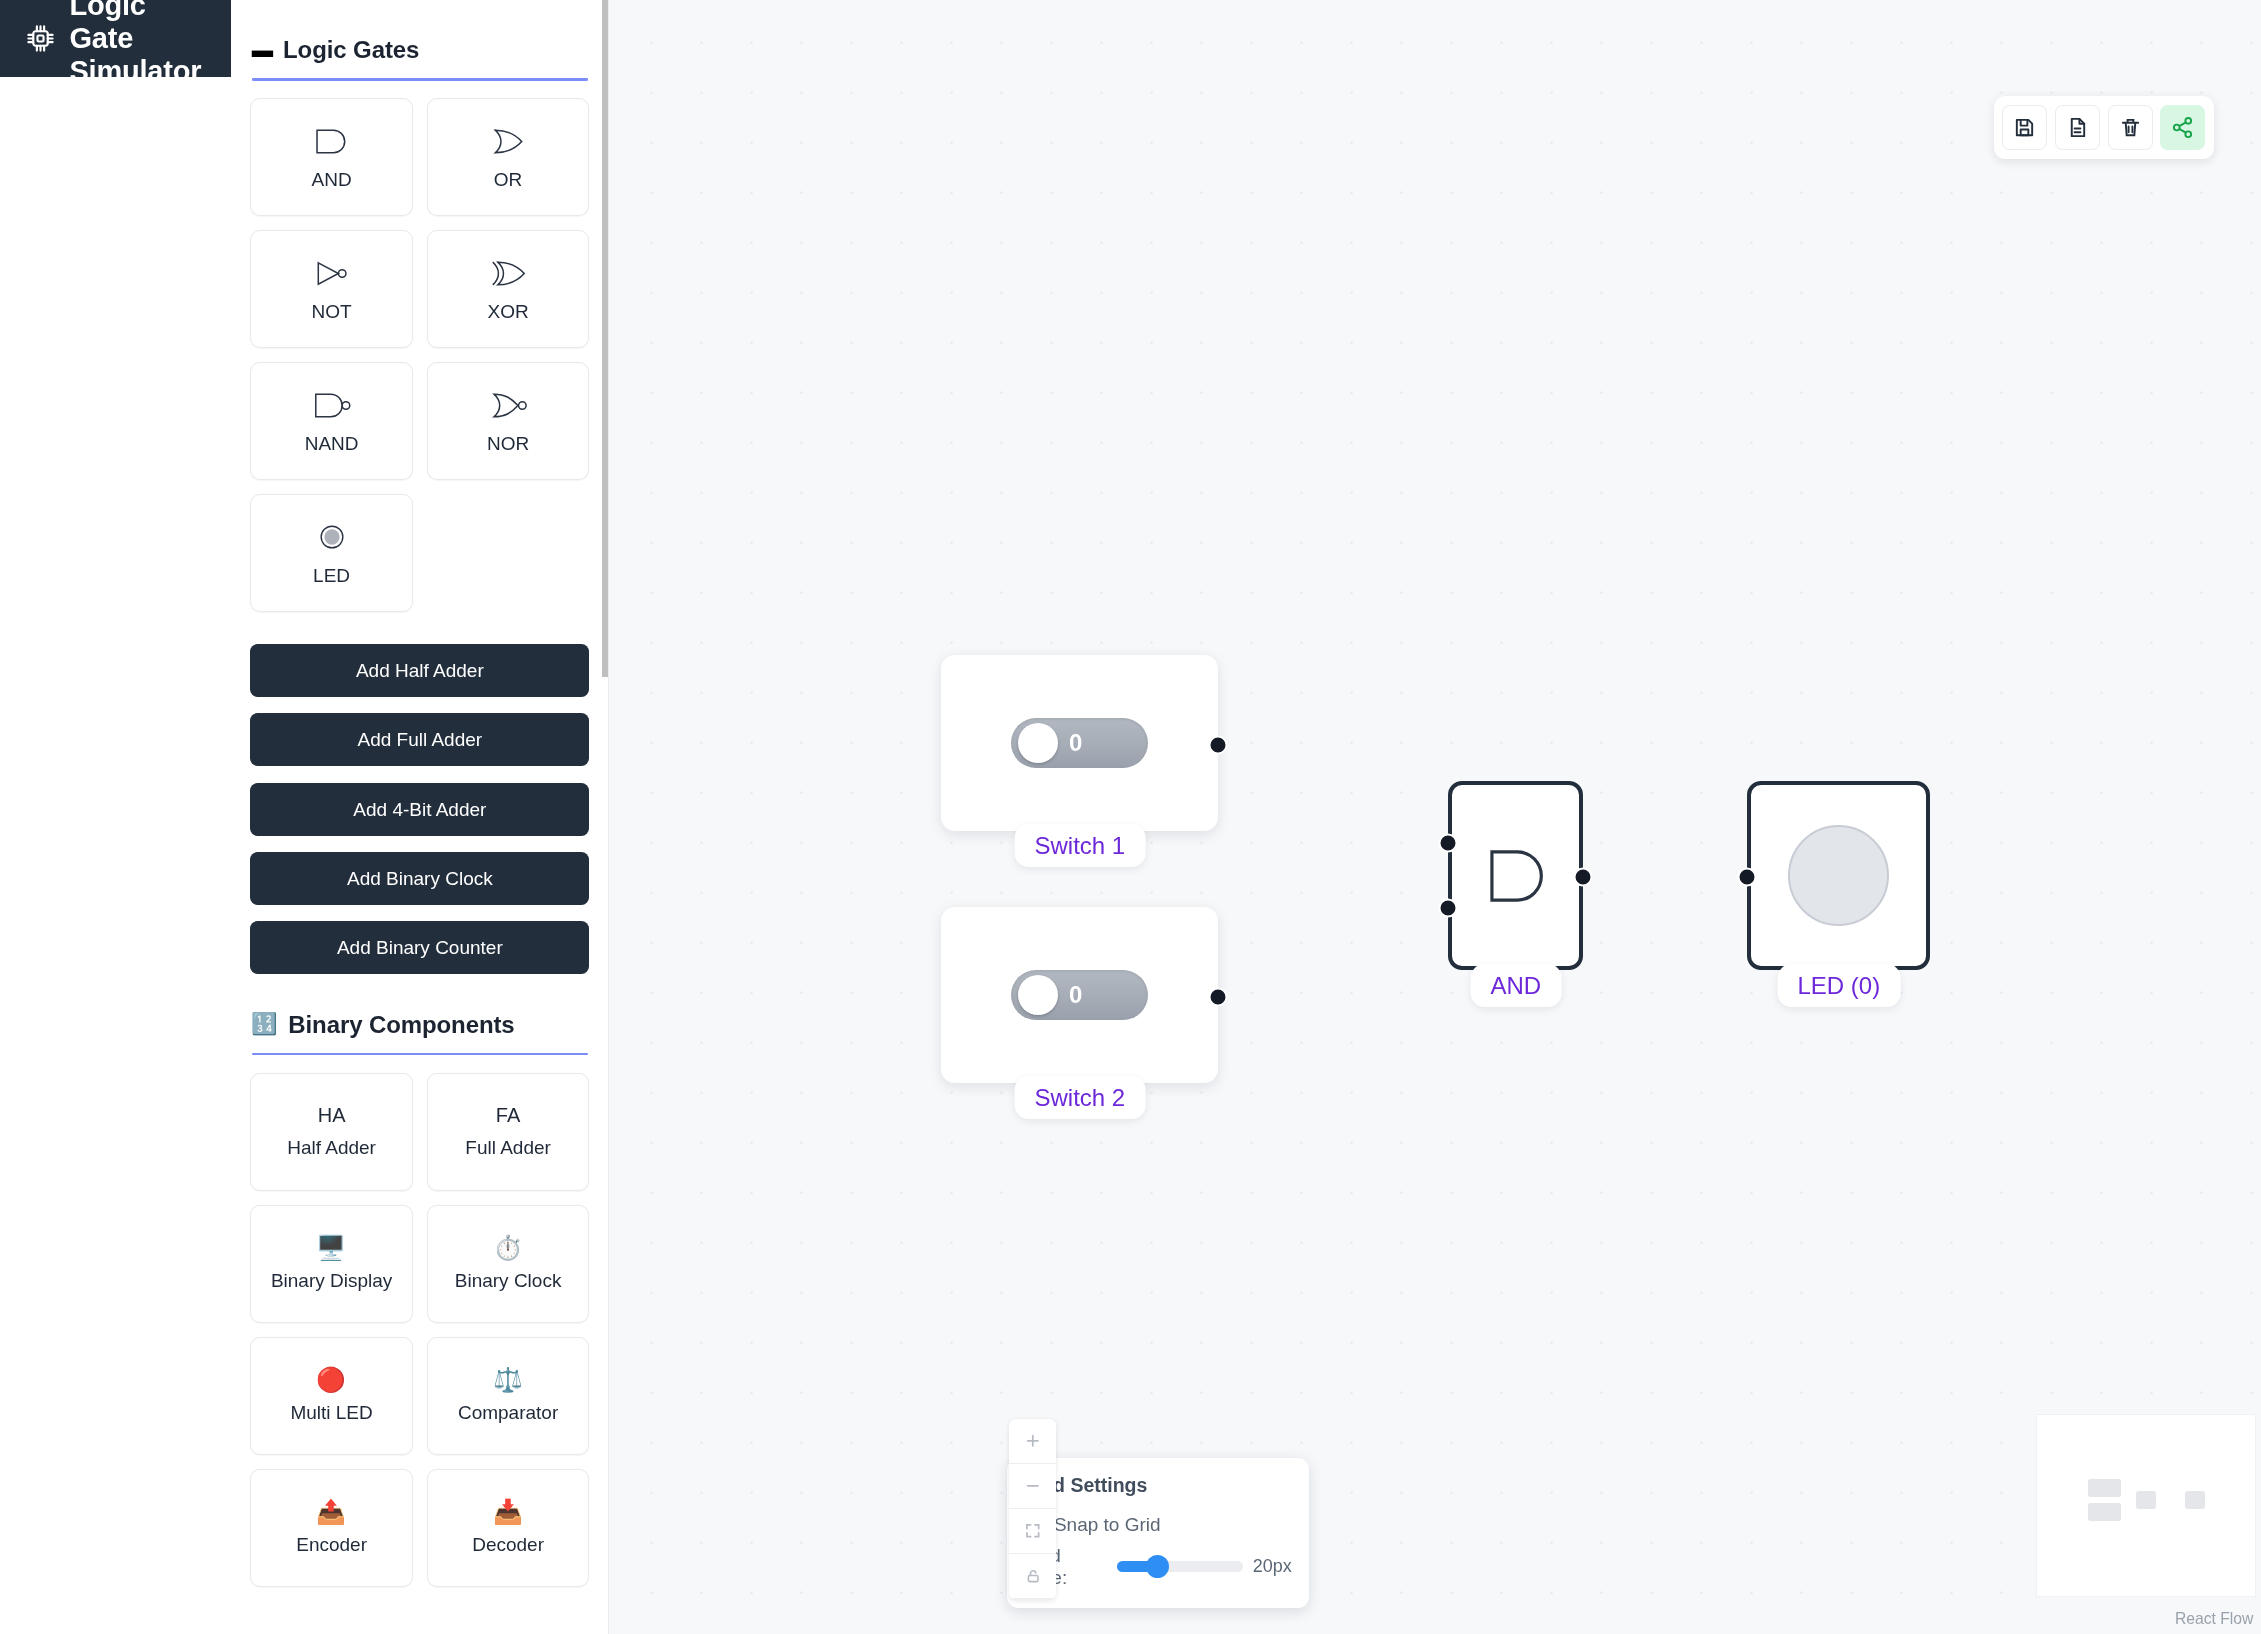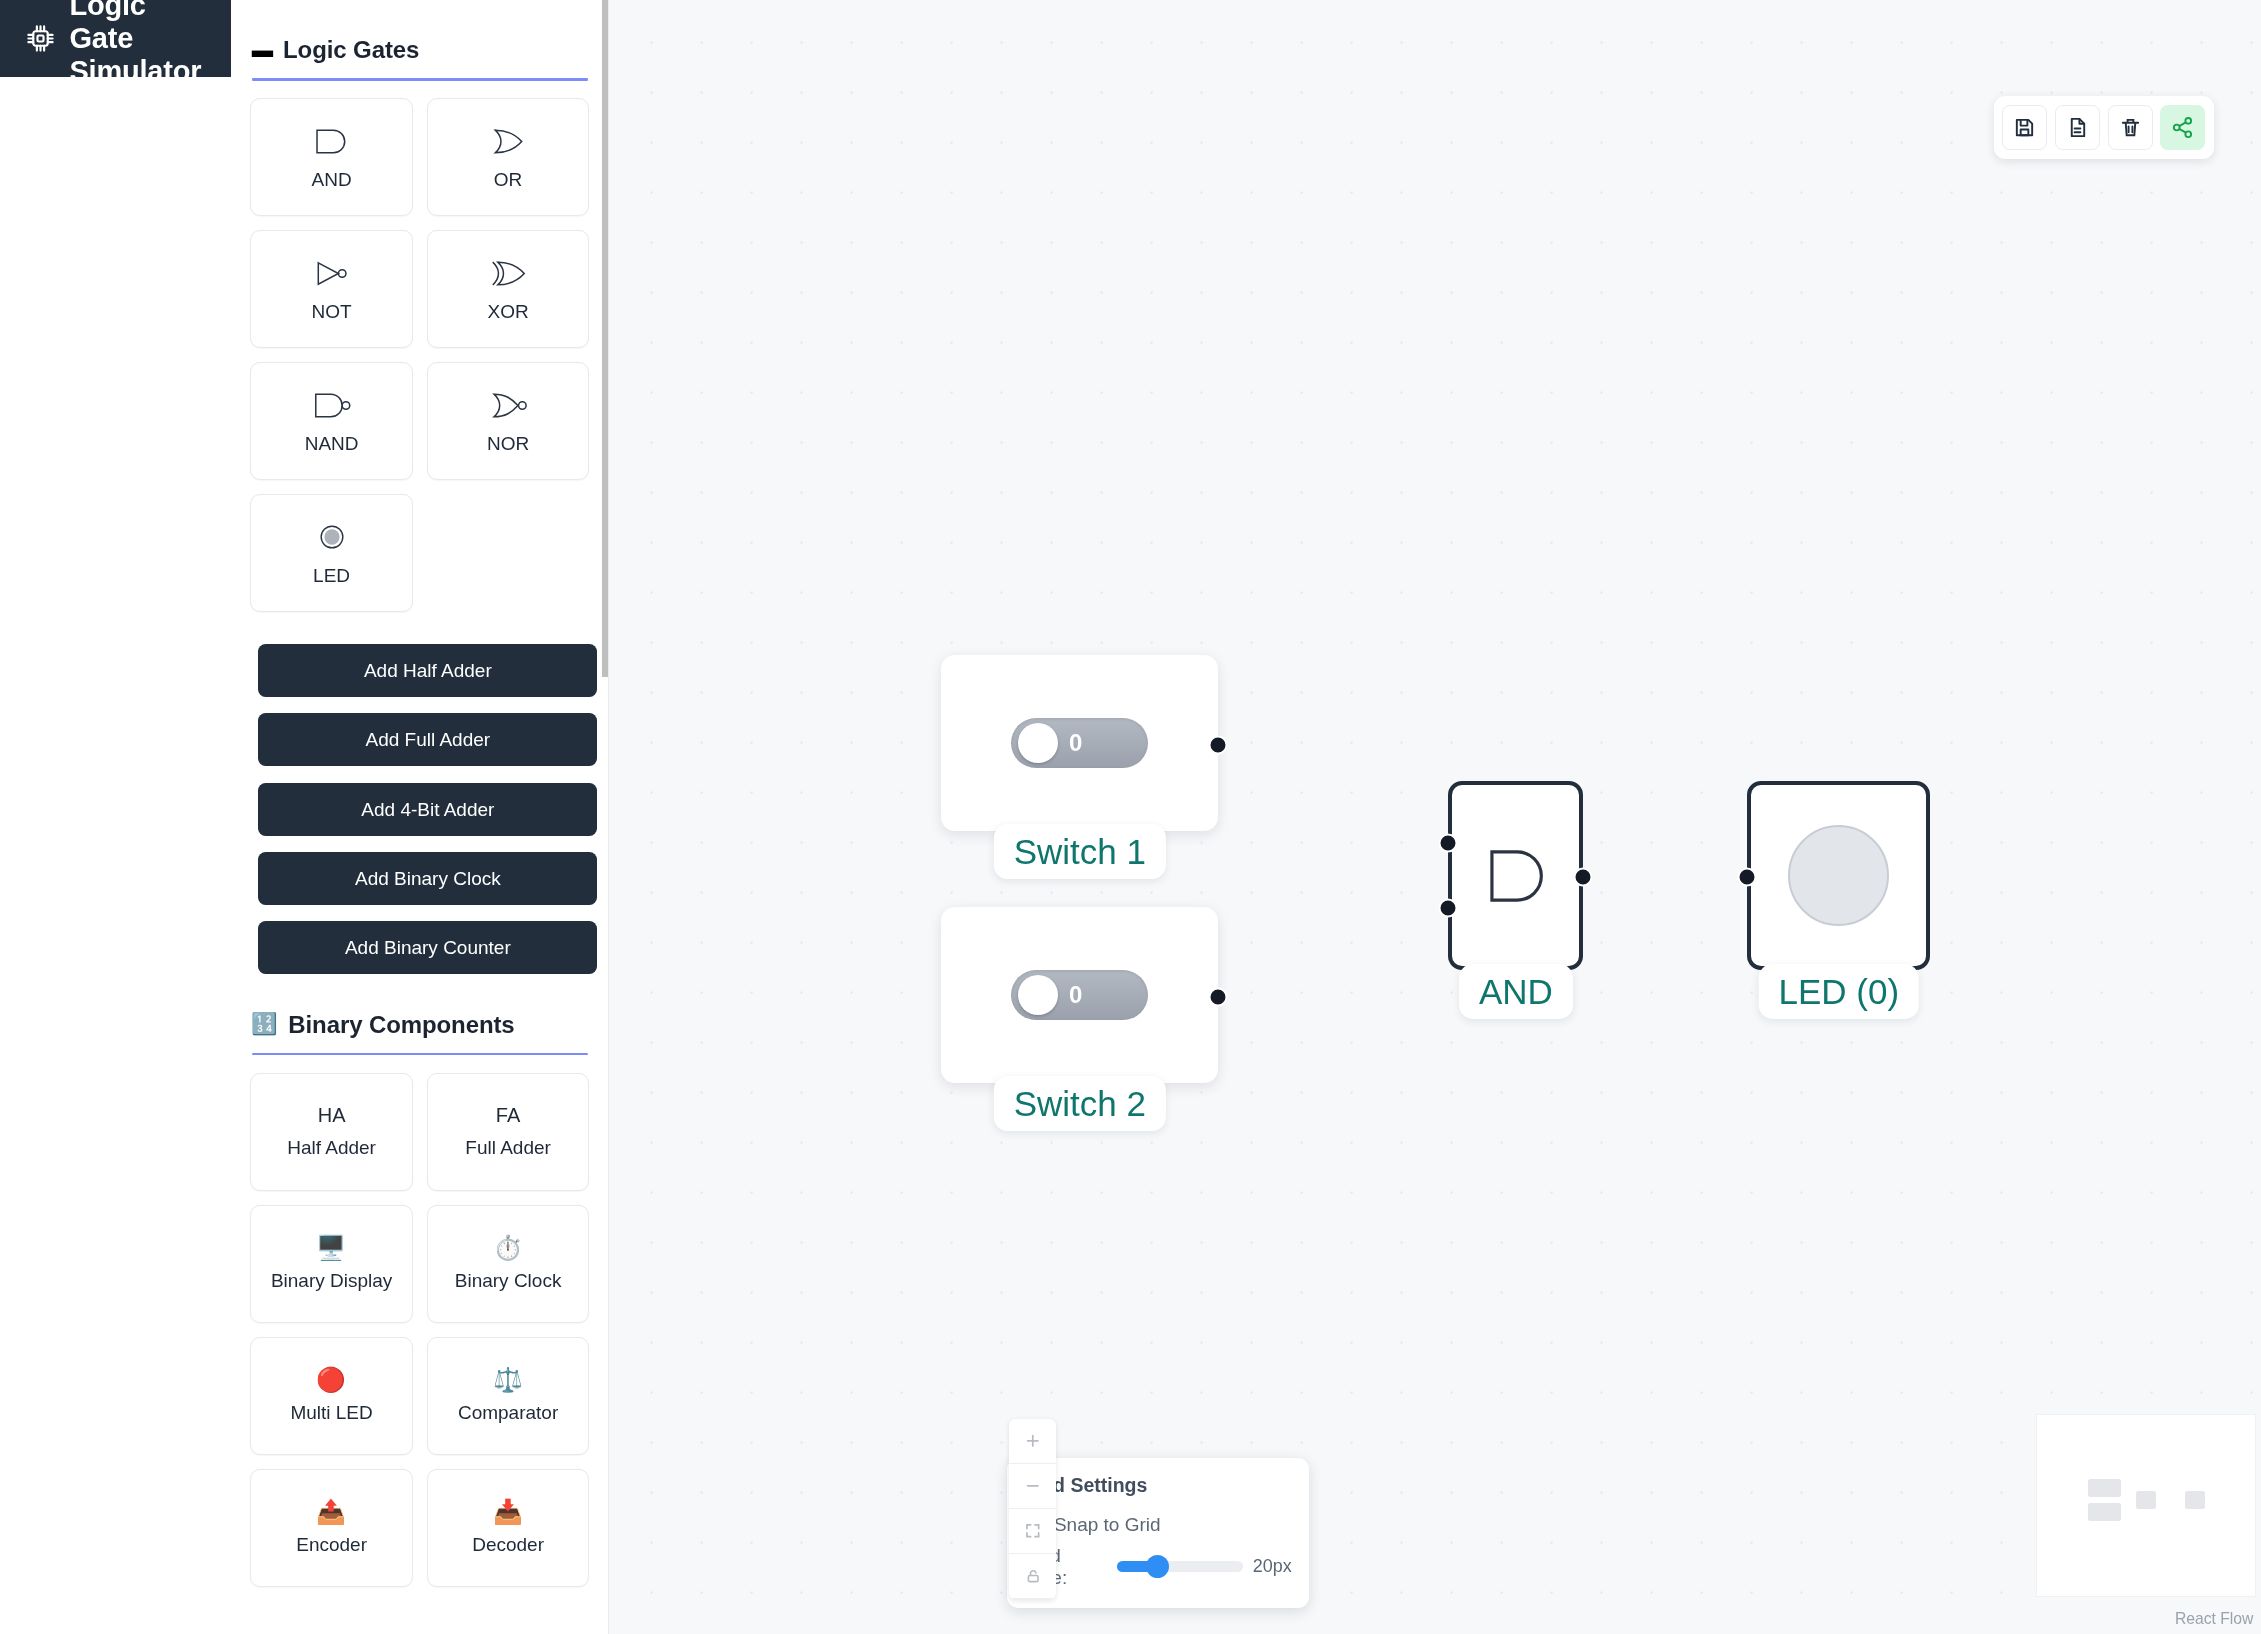--- a/index.html
+++ b/index.html
@@ -50,21 +50,20 @@
   .gate-sym { height: 35px; display: flex; align-items: center; justify-content: center; }
   .gate-sym svg { display: block; }
   .gate-name { font-size: 19px; color: #1f2937; }
   .gate-emoji { font-size: 24px; line-height: 1; }
   .gate-abbr { font-size: 20px; color: #1f2937; }
 
   .big-btn {
     width: 100%; background: #222e3c; color: #ffffff; border: none; border-radius: 7.6px;
     font-size: 19px; padding: 17px 6.3px; font-family: inherit; margin-top: 16.4px;
     line-height: 1;
-    margin-left: 8px;
   }
   .btn-stack { margin-top: 15px; }
 
   .sb-thumb {
     position: absolute; right: 0px; top: 0; width: 6.3px; height: 677px;
     background: #bfbfbf; border-radius: 0;
   }
 
   
   .canvas {
@@ -90,21 +89,21 @@
   
   .node { position: absolute; }
   .node-box {
     background: #ffffff; border-radius: 14px; box-shadow: 0 3.8px 12.6px rgba(16,24,40,.10);
     display: flex; align-items: center; justify-content: center;
   }
   .node-box.dark { border: 4.4px solid #222e3c; box-shadow: none; }
   .node-label {
     position: absolute; left: 50%; transform: translateX(-50%);
     background: #ffffff; border-radius: 14px; padding: 7.6px 20px;
-    font-size: 35px; color: #0f766e; white-space: nowrap;
+    font-size: 24px; color: #6d28d9; white-space: nowrap;
     box-shadow: 0 2.5px 8.8px rgba(16,24,40,.08);
   }
   .toggle {
     width: 137px; height: 50px; border-radius: 25px;
     background: linear-gradient(180deg,#b3b9c2 0%,#9aa1ac 100%);
     display: flex; align-items: center; padding: 0 6.3px; gap: 11.3px;
     box-shadow: inset 0 1.3px 3.1px rgba(0,0,0,.10);
   }
   .knob { width: 40px; height: 40px; border-radius: 50%; background: #ffffff;
           box-shadow: 0 1.3px 3.1px rgba(0,0,0,.22); flex: 0 0 40px; }

